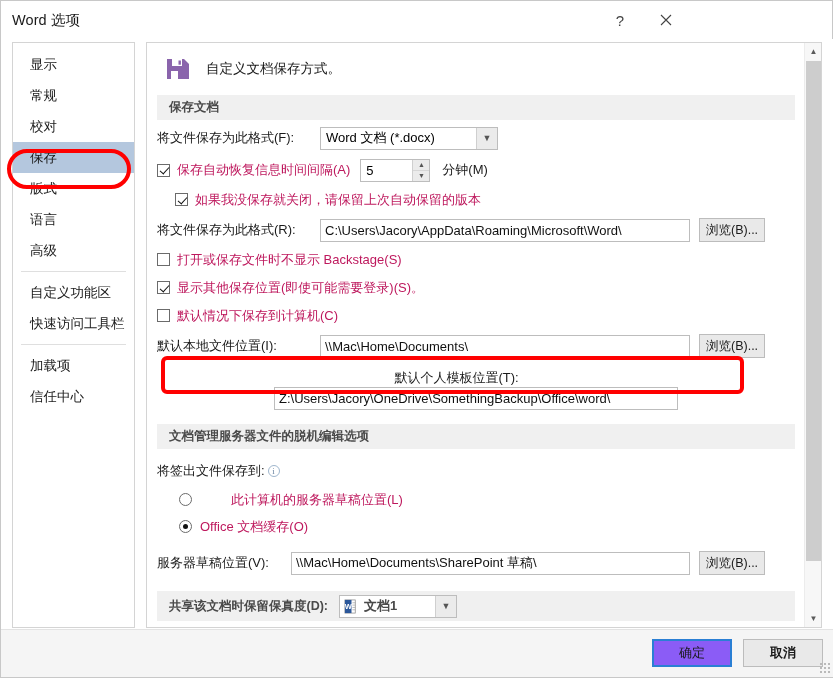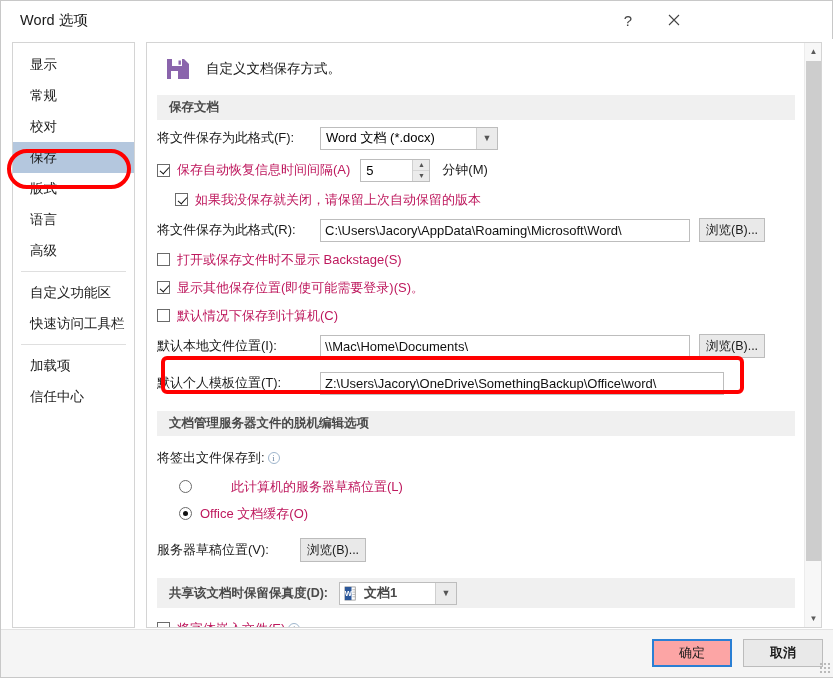--- a/index.html
+++ b/index.html
@@ -14,21 +14,21 @@
     -webkit-font-smoothing: none;
   }
   .dialog {
     position: relative;
     width: 833px; height: 678px;
     background: #ffffff;
     border: 1px solid #c8c8c8;
   }
   
   .titlebar {
-    position: absolute; top: 0; left: 8px;
+    position: absolute; top: 0; left: 0;
     width: 688px; height: 38px;
     background: #ffffff;
     display: flex; align-items: center;
   }
   .title-text {
     margin-left: 11px;
     font-size: 14.5px;
     color: #1a1a1a;
     letter-spacing: .1px;
   }
@@ -254,21 +254,21 @@
   .btn-main {
     position: absolute; top: 9px;
     height: 28px; width: 80px;
     background: #e9e9e9;
     border: 1px solid #bcbcbc;
     font-family: "Liberation Sans", sans-serif;
     font-size: 13px;
     color: #1a1a1a;
     cursor: pointer;
   }
-  .btn-ok { right: 102px; border: 2px solid #2a7fd4; background: #fca5a5; }
+  .btn-ok { right: 102px; border: 2px solid #2a7fd4; background: #8b5cf6; }
   .btn-cancel { right: 11px; font-weight: bold; }
   .grip {
     position: absolute; right: 3px; bottom: 3px;
     width: 12px; height: 12px;
     background-image:
       radial-gradient(#b0b0b0 1px, transparent 1px);
     background-size: 4px 4px;
     opacity: .85;
   }
 
@@ -380,21 +380,21 @@
             <div class="cbx"></div>
             <div class="cb-label">默认情况下保存到计算机(C)</div>
           </div>
 
           <div class="row">
             <div class="lbl w-fixed">默认本地文件位置(I):</div>
             <input class="txt" style="width: 370px;" value="\\Mac\Home\Documents\">
             <button class="btn-browse" style="margin-left:9px;">浏览(B)...</button>
           </div>
 
-          <div class="row" style="margin-top:9px;">
+          <div class="row" style="margin-top:9px;flex-direction:column;">
             <div class="lbl w-fixed">默认个人模板位置(T):</div>
             <input class="txt" style="width: 404px;" value="Z:\Users\Jacory\OneDrive\SomethingBackup\Office\word\">
           </div>
         </div>
 
         <div class="section-head" style="margin-top:14px;">文档管理服务器文件的脱机编辑选项</div>
 
         <div class="rows">
           <div class="row" style="margin-top:8px;">
             <span class="lbl">将签出文件保存到:</span>
@@ -406,20 +406,21 @@
             <div class="cb-label">此计算机的服务器草稿位置(L)</div>
           </div>
 
           <div class="rb-row" style="padding-left:22px;">
             <div class="rbx selected"></div>
             <div class="cb-label">Office 文档缓存(O)</div>
           </div>
 
           <div class="row" style="margin-top:10px;">
             <div class="lbl" style="width:134px;">服务器草稿位置(V):</div>
+            <input class="txt" style="width: 399px;" value="\\Mac\Home\Documents\SharePoint 草稿\">
             <button class="btn-browse" style="margin-left:9px;">浏览(B)...</button>
           </div>
         </div>
 
         <div class="section-head" style="margin-top:14px; height:30px; line-height:30px; display:flex; align-items:center;">
           <span>共享该文档时保留保真度(D):</span>
           <div class="combo" style="width:118px; margin-left:11px; background:#fff;">
             <svg class="wordicon" viewBox="0 0 16 16">
               <rect x="1" y="1" width="11" height="14" fill="#ffffff" stroke="#8a8a8a" stroke-width="0.8"></rect>
               <rect x="1" y="1" width="7" height="14" fill="#2b579a"></rect>

